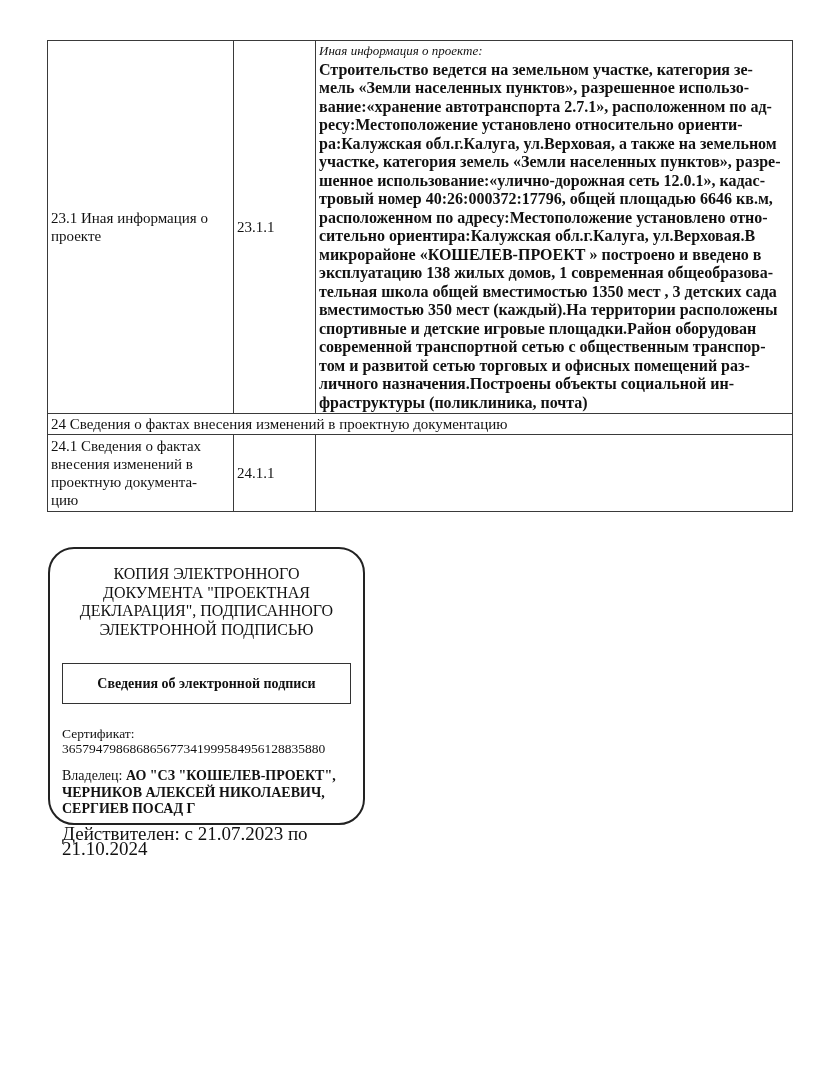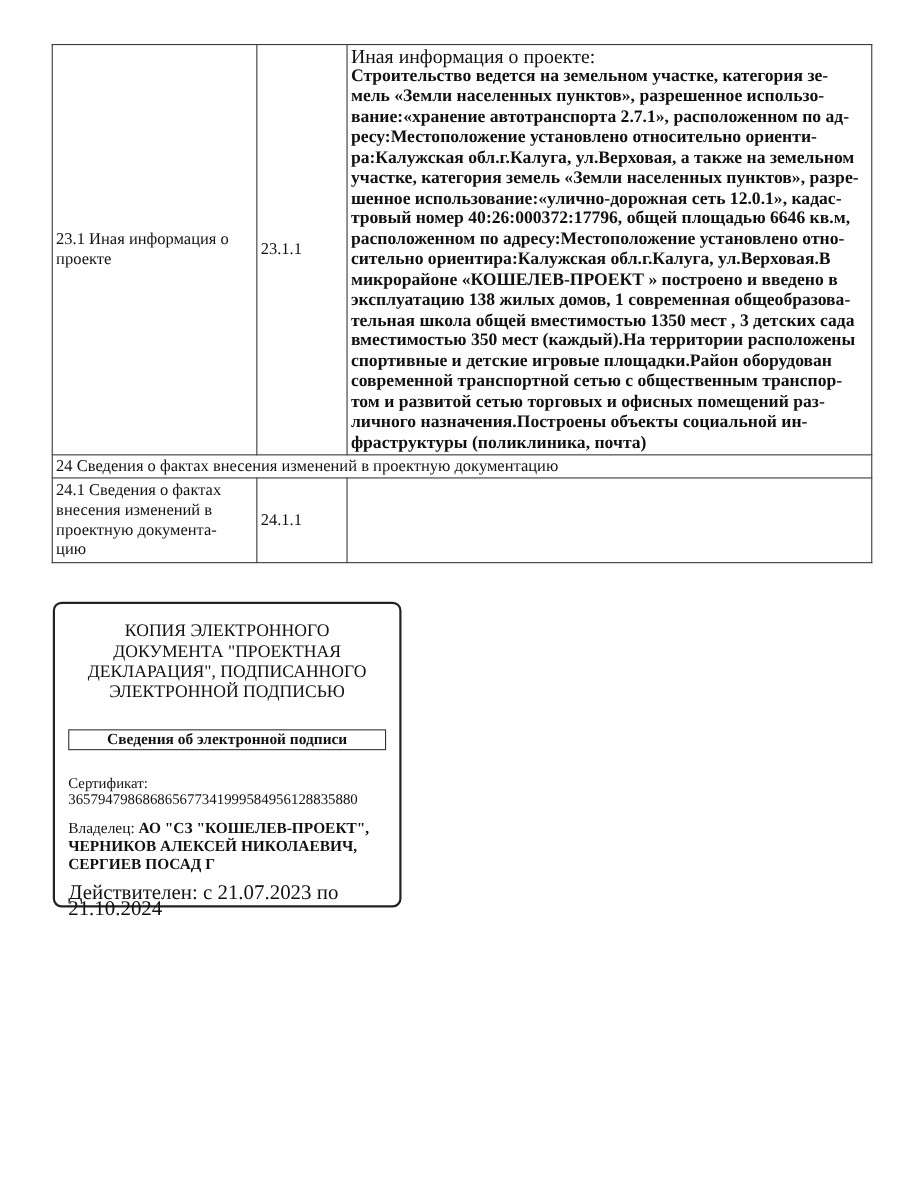--- a/index.html
+++ b/index.html
@@ -35,57 +35,58 @@
     vertical-align: middle;
   }
   td.c-code { width: 75px; }
   td.c-value { width: 470px; vertical-align: top; }
   tr.r-main { height: 372px; }
   tr.r-sect { height: 19px; }
   tr.r-sub  { height: 77px; }
   td.c-label-top { vertical-align: top; }
   .other-info-intro {
     font-weight: normal;
-    font-size: 18px;
+    font-size: 13px;
     line-height: 18.5px;
+    font-style: italic;
   }
   .other-info-body {
     font-weight: bold;
     white-space: pre-line;
     font-size: 16px;
     line-height: 18.5px;
   }
   td.c-section { font-size: 15px; }
 
   
   .stamp {
     position: absolute;
     left: 48px;
     top: 547px;
     width: 313px;
     height: 274px;
     border: 2px solid #222222;
-    border-radius: 8px;
+    border-radius: 26px;
     background: #ffffff;
   }
   .stamp-title {
     margin: 16px 10px 0;
     text-align: center;
     font-size: 16px;
     line-height: 18.5px;
     white-space: pre-line;
   }
   .sig-header-box {
     margin: 24px 12px 0;
     border: 1px solid #333333;
     text-align: center;
     font-weight: bold;
     font-size: 14px;
     line-height: 17px;
-    padding: 0 0;
+    padding: 11px 0;
   }
   .cert-block {
     margin: 22px 12px 12px;
     font-size: 13.5px;
     line-height: 15px;
   }
   .owner-block {
     margin: 9px 12px 0;
     font-size: 14px;
     line-height: 16.5px;

